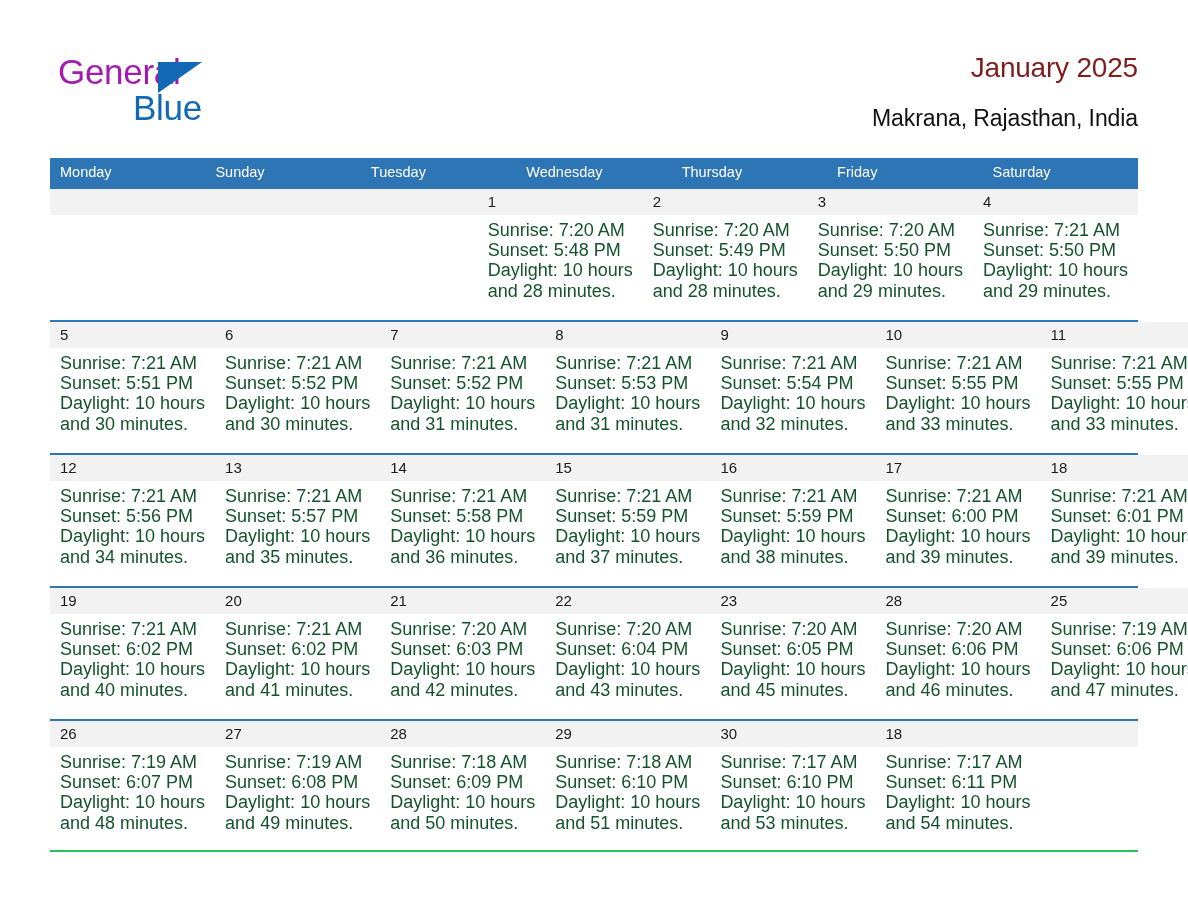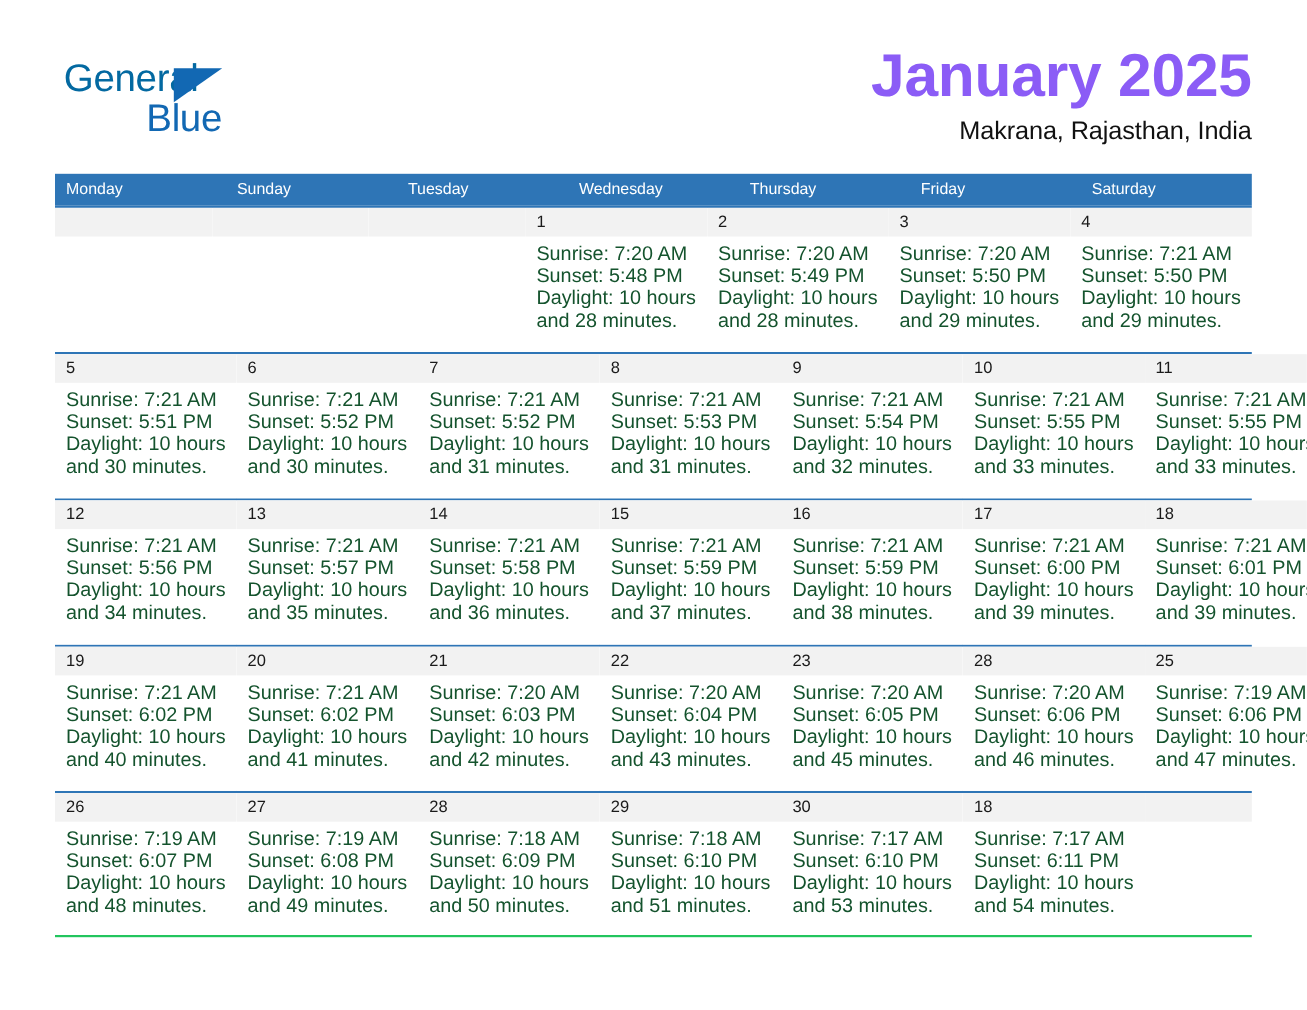--- a/index.html
+++ b/index.html
@@ -38,21 +38,21 @@
     top: 10px;
     width: 210px;
     height: 84px;
   }
   .logo-general {
     position: absolute;
     left: 0;
     top: 0;
     font-size: 35px;
     letter-spacing: -0.3px;
-    color: #0369a1;
+    color: #a21caf;
     font-family: "Liberation Sans", sans-serif;
     line-height: 40px;
   }
   .logo-flag {
     position: absolute;
     left: 100px;
     top: 10px;
     width: 0;
     height: 0;
     border-left: 44px solid #1268B3;
@@ -68,24 +68,24 @@
     line-height: 40px;
   }
 
   .title-block {
     position: absolute;
     right: 0;
     top: 0;
     text-align: right;
   }
   .month-title {
-    font-size: 55px;
-    font-weight: bold;
+    font-size: 28px;
+    font-weight: normal;
     line-height: 52px;
-    color: #8b5cf6;
+    color: #7f1d1d;
     margin: 0;
     letter-spacing: -0.2px;
   }
   .location-title {
     font-size: 23px;
     font-weight: normal;
     line-height: 32px;
     color: #111111;
     margin: 8px 0 0 0;
     letter-spacing: -0.1px;

